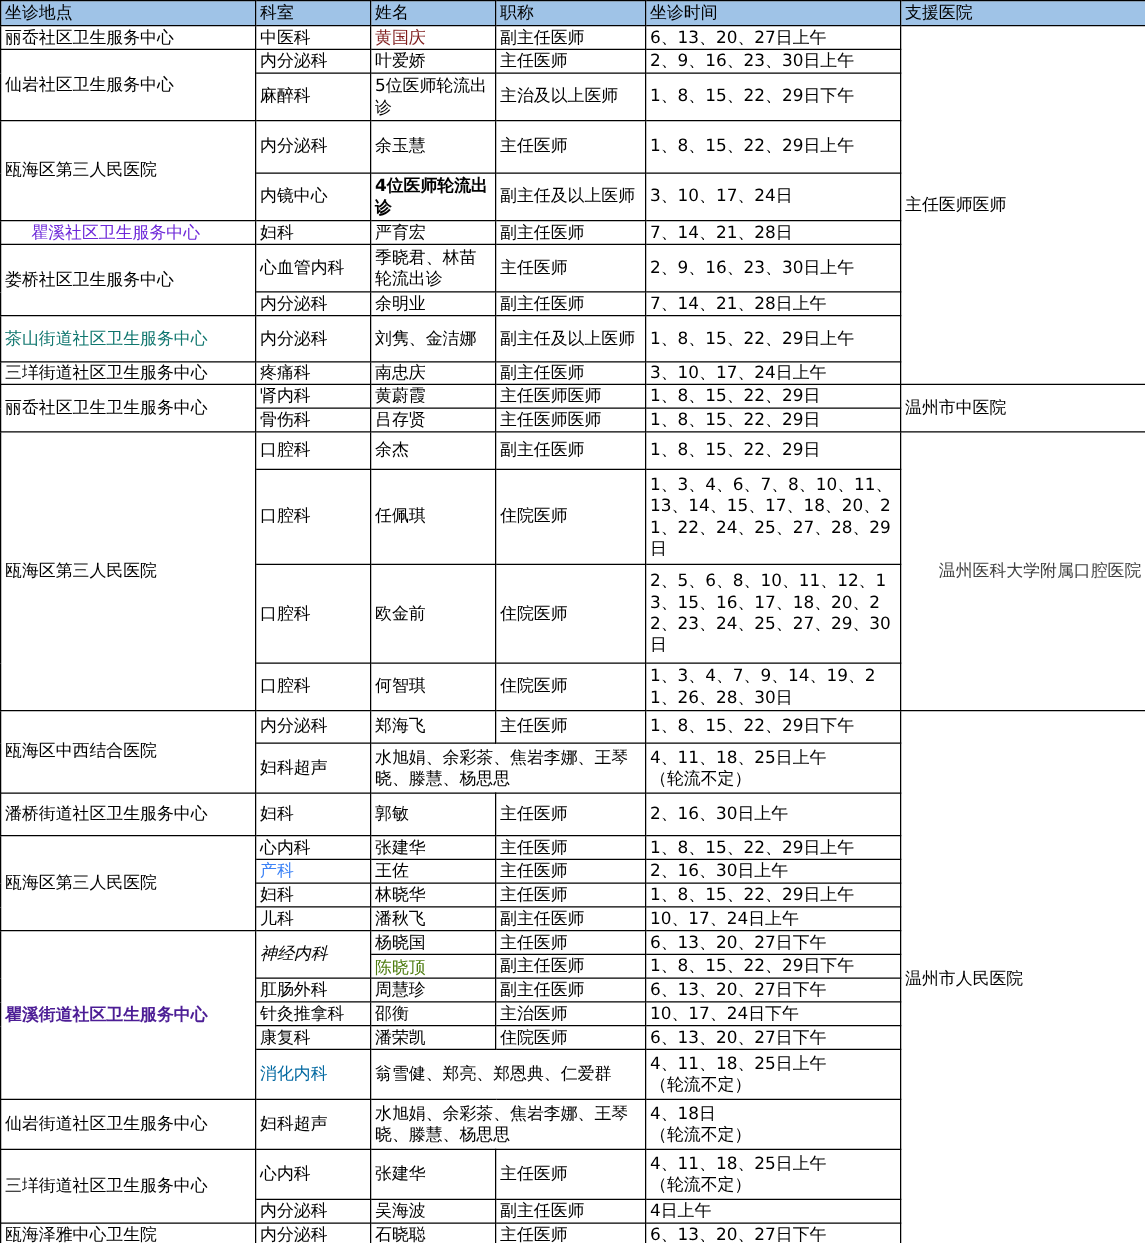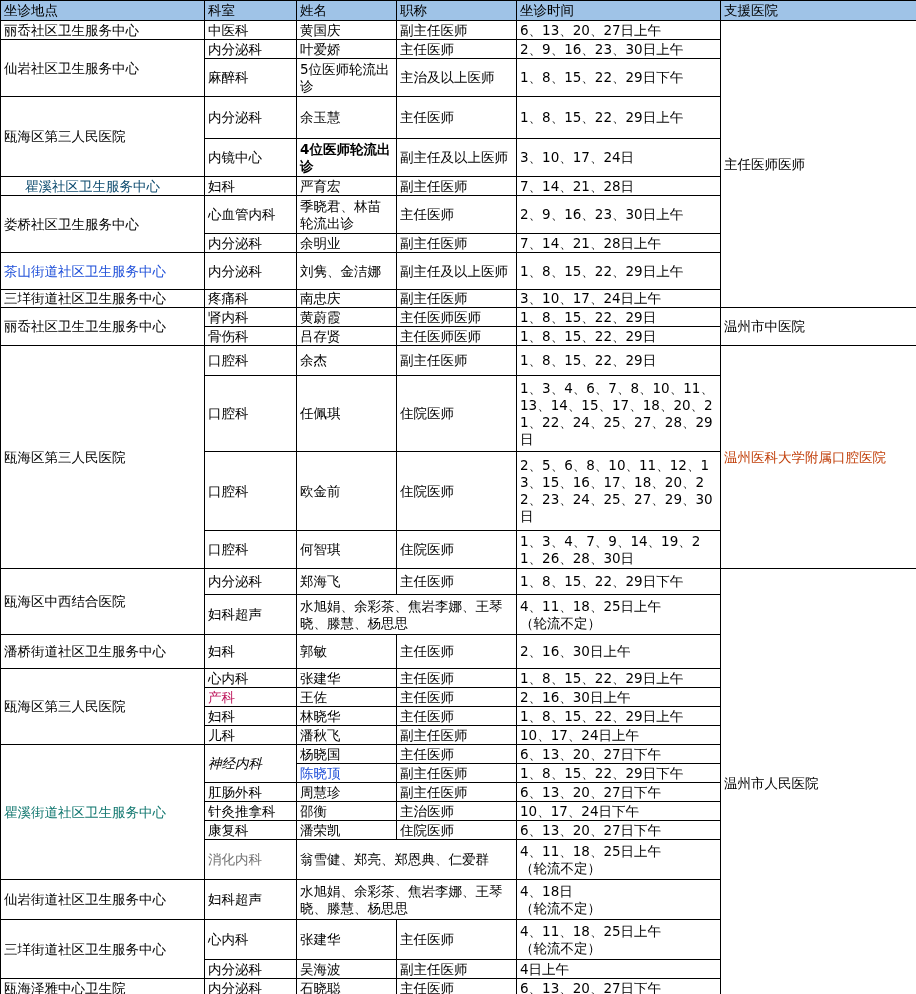--- a/index.html
+++ b/index.html
@@ -53,21 +53,21 @@
         <th style="background: rgb(159, 195, 231); color: rgb(0, 0, 0); border-color: rgb(0, 0, 0);">姓名</th>
         <th style="background: rgb(159, 195, 231); color: rgb(0, 0, 0); border-color: rgb(0, 0, 0);">职称</th>
         <th style="background: rgb(159, 195, 231); color: rgb(0, 0, 0); border-color: rgb(0, 0, 0);">坐诊时间</th>
         <th style="background: rgb(159, 195, 231); color: rgb(0, 0, 0); border-color: rgb(0, 0, 0);">支援医院</th>
       </tr>
   </thead>
   <tbody>
       <tr style="height: 19px;">
         <td style="border-color: rgb(0, 0, 0); color: rgb(0, 0, 0);">丽岙社区卫生服务中心</td>
         <td style="border-color: rgb(0, 0, 0); color: rgb(0, 0, 0);">中医科</td>
-        <td style="border-color: rgb(0, 0, 0); color: #000000;">黄国庆</td>
+        <td style="border-color: rgb(0, 0, 0); color: #7f1d1d;">黄国庆</td>
         <td style="border-color: rgb(0, 0, 0); color: rgb(0, 0, 0);">副主任医师</td>
         <td style="border-color: rgb(0, 0, 0); color: rgb(0, 0, 0);">6、13、20、27日上午</td>
         <td rowspan="10" style="border-color: rgb(0, 0, 0); color: rgb(0, 0, 0);">主任医师医师</td>
       </tr>
       <tr style="height: 19px;">
         <td rowspan="2" style="border-color: rgb(0, 0, 0); color: rgb(0, 0, 0);">仙岩社区卫生服务中心</td>
         <td style="border-color: rgb(0, 0, 0); color: rgb(0, 0, 0);">内分泌科</td>
         <td style="border-color: rgb(0, 0, 0); color: rgb(0, 0, 0);">叶爱娇</td>
         <td style="border-color: rgb(0, 0, 0); color: rgb(0, 0, 0);">主任医师</td>
         <td style="border-color: rgb(0, 0, 0); color: rgb(0, 0, 0);">2、9、16、23、30日上午</td>
@@ -85,41 +85,41 @@
         <td style="border-color: rgb(0, 0, 0); color: rgb(0, 0, 0);">主任医师</td>
         <td style="border-color: rgb(0, 0, 0); color: rgb(0, 0, 0);">1、8、15、22、29日上午</td>
       </tr>
       <tr style="height: 38px;">
         <td style="border-color: rgb(0, 0, 0); color: rgb(0, 0, 0);">内镜中心</td>
         <td style="border-color: rgb(0, 0, 0); color: rgb(0, 0, 0); font-weight: bold;">4位医师轮流出诊</td>
         <td style="border-color: rgb(0, 0, 0); color: rgb(0, 0, 0);">副主任及以上医师</td>
         <td style="border-color: rgb(0, 0, 0); color: rgb(0, 0, 0);">3、10、17、24日</td>
       </tr>
       <tr style="height: 19px;">
-        <td style="border-color: rgb(0, 0, 0); color: #0c4a6e; padding-left: 24px;">瞿溪社区卫生服务中心</td>
+        <td style="border-color: rgb(0, 0, 0); color: #6d28d9; padding-left: 24px;">瞿溪社区卫生服务中心</td>
         <td style="border-color: rgb(0, 0, 0); color: rgb(0, 0, 0);">妇科</td>
         <td style="border-color: rgb(0, 0, 0); color: rgb(0, 0, 0);">严育宏</td>
         <td style="border-color: rgb(0, 0, 0); color: rgb(0, 0, 0);">副主任医师</td>
         <td style="border-color: rgb(0, 0, 0); color: rgb(0, 0, 0);">7、14、21、28日</td>
       </tr>
       <tr style="height: 38px;">
         <td rowspan="2" style="border-color: rgb(0, 0, 0); color: rgb(0, 0, 0);">娄桥社区卫生服务中心</td>
         <td style="border-color: rgb(0, 0, 0); color: rgb(0, 0, 0);">心血管内科</td>
         <td style="border-color: rgb(0, 0, 0); color: rgb(0, 0, 0);">季晓君、林苗轮流出诊</td>
         <td style="border-color: rgb(0, 0, 0); color: rgb(0, 0, 0);">主任医师</td>
         <td style="border-color: rgb(0, 0, 0); color: rgb(0, 0, 0);">2、9、16、23、30日上午</td>
       </tr>
       <tr style="height: 19px;">
         <td style="border-color: rgb(0, 0, 0); color: rgb(0, 0, 0);">内分泌科</td>
         <td style="border-color: rgb(0, 0, 0); color: rgb(0, 0, 0);">余明业</td>
         <td style="border-color: rgb(0, 0, 0); color: rgb(0, 0, 0);">副主任医师</td>
         <td style="border-color: rgb(0, 0, 0); color: rgb(0, 0, 0);">7、14、21、28日上午</td>
       </tr>
       <tr style="height: 37px;">
-        <td style="border-color: rgb(0, 0, 0); color: #1d4ed8; margin-left: 24px;">茶山街道社区卫生服务中心</td>
+        <td style="border-color: rgb(0, 0, 0); color: #0f766e; margin-left: 24px;">茶山街道社区卫生服务中心</td>
         <td style="border-color: rgb(0, 0, 0); color: rgb(0, 0, 0);">内分泌科</td>
         <td style="border-color: rgb(0, 0, 0); color: rgb(0, 0, 0);">刘隽、金洁娜</td>
         <td style="border-color: rgb(0, 0, 0); color: rgb(0, 0, 0);">副主任及以上医师</td>
         <td style="border-color: rgb(0, 0, 0); color: rgb(0, 0, 0);">1、8、15、22、29日上午</td>
       </tr>
       <tr style="height: 18px;">
         <td style="border-color: rgb(0, 0, 0); color: rgb(0, 0, 0);">三垟街道社区卫生服务中心</td>
         <td style="border-color: rgb(0, 0, 0); color: rgb(0, 0, 0);">疼痛科</td>
         <td style="border-color: rgb(0, 0, 0); color: rgb(0, 0, 0);">南忠庆</td>
         <td style="border-color: rgb(0, 0, 0); color: rgb(0, 0, 0);">副主任医师</td>
@@ -138,21 +138,21 @@
         <td style="border-color: rgb(0, 0, 0); color: rgb(0, 0, 0);">吕存贤</td>
         <td style="border-color: rgb(0, 0, 0); color: rgb(0, 0, 0);">主任医师医师</td>
         <td style="border-color: rgb(0, 0, 0); color: rgb(0, 0, 0);">1、8、15、22、29日</td>
       </tr>
       <tr style="height: 30px;">
         <td rowspan="4" style="border-color: rgb(0, 0, 0); color: rgb(0, 0, 0);">瓯海区第三人民医院</td>
         <td style="border-color: rgb(0, 0, 0); color: rgb(0, 0, 0);">口腔科</td>
         <td style="border-color: rgb(0, 0, 0); color: rgb(0, 0, 0);">余杰</td>
         <td style="border-color: rgb(0, 0, 0); color: rgb(0, 0, 0);">副主任医师</td>
         <td style="border-color: rgb(0, 0, 0); color: rgb(0, 0, 0);">1、8、15、22、29日</td>
-        <td rowspan="4" style="border-color: rgb(0, 0, 0); color: #c2410c;">温州医科大学附属口腔医院</td>
+        <td rowspan="4" style="border-color: rgb(0, 0, 0); color: #404040; text-align: right;">温州医科大学附属口腔医院</td>
       </tr>
       <tr style="height: 76px;">
         <td style="border-color: rgb(0, 0, 0); color: rgb(0, 0, 0);">口腔科</td>
         <td style="border-color: rgb(0, 0, 0); color: rgb(0, 0, 0);">任佩琪</td>
         <td style="border-color: rgb(0, 0, 0); color: rgb(0, 0, 0);">住院医师</td>
         <td style="border-color: rgb(0, 0, 0); color: rgb(0, 0, 0);">1、3、4、6、7、8、10、11、13、14、15、17、18、20、21、22、24、25、27、28、29日</td>
       </tr>
       <tr style="height: 79px;">
         <td style="border-color: rgb(0, 0, 0); color: rgb(0, 0, 0);">口腔科</td>
         <td style="border-color: rgb(0, 0, 0); color: rgb(0, 0, 0);">欧金前</td>
@@ -187,46 +187,46 @@
         <td style="border-color: rgb(0, 0, 0); color: rgb(0, 0, 0);">2、16、30日上午</td>
       </tr>
       <tr style="height: 19px;">
         <td rowspan="4" style="border-color: rgb(0, 0, 0); color: rgb(0, 0, 0);">瓯海区第三人民医院</td>
         <td style="border-color: rgb(0, 0, 0); color: rgb(0, 0, 0);">心内科</td>
         <td style="border-color: rgb(0, 0, 0); color: rgb(0, 0, 0);">张建华</td>
         <td style="border-color: rgb(0, 0, 0); color: rgb(0, 0, 0);">主任医师</td>
         <td style="border-color: rgb(0, 0, 0); color: rgb(0, 0, 0);">1、8、15、22、29日上午</td>
       </tr>
       <tr style="height: 19px;">
-        <td style="border-color: rgb(0, 0, 0); color: #be185d;">产科</td>
+        <td style="border-color: rgb(0, 0, 0); color: #3b82f6;">产科</td>
         <td style="border-color: rgb(0, 0, 0); color: rgb(0, 0, 0);">王佐</td>
         <td style="border-color: rgb(0, 0, 0); color: rgb(0, 0, 0);">主任医师</td>
         <td style="border-color: rgb(0, 0, 0); color: rgb(0, 0, 0);">2、16、30日上午</td>
       </tr>
       <tr style="height: 19px;">
         <td style="border-color: rgb(0, 0, 0); color: rgb(0, 0, 0);">妇科</td>
         <td style="border-color: rgb(0, 0, 0); color: rgb(0, 0, 0);">林晓华</td>
         <td style="border-color: rgb(0, 0, 0); color: rgb(0, 0, 0);">主任医师</td>
         <td style="border-color: rgb(0, 0, 0); color: rgb(0, 0, 0);">1、8、15、22、29日上午</td>
       </tr>
       <tr style="height: 19px;">
         <td style="border-color: rgb(0, 0, 0); color: rgb(0, 0, 0);">儿科</td>
         <td style="border-color: rgb(0, 0, 0); color: rgb(0, 0, 0);">潘秋飞</td>
         <td style="border-color: rgb(0, 0, 0); color: rgb(0, 0, 0);">副主任医师</td>
         <td style="border-color: rgb(0, 0, 0); color: rgb(0, 0, 0);">10、17、24日上午</td>
       </tr>
       <tr style="height: 19px;">
-        <td rowspan="6" style="border-color: rgb(0, 0, 0); color: #0f766e;">瞿溪街道社区卫生服务中心</td>
+        <td rowspan="6" style="border-color: rgb(0, 0, 0); color: #4c1d95; font-weight: bold;">瞿溪街道社区卫生服务中心</td>
         <td rowspan="2" style="border-color: rgb(0, 0, 0); color: rgb(0, 0, 0); font-style: italic;">神经内科</td>
         <td style="border-color: rgb(0, 0, 0); color: rgb(0, 0, 0);">杨晓国</td>
         <td style="border-color: rgb(0, 0, 0); color: rgb(0, 0, 0);">主任医师</td>
         <td style="border-color: rgb(0, 0, 0); color: rgb(0, 0, 0);">6、13、20、27日下午</td>
       </tr>
       <tr style="height: 19px;">
-        <td style="border-color: rgb(0, 0, 0); color: #1d4ed8; font-family: Liberation Serif, serif;">陈晓顶</td>
+        <td style="border-color: rgb(0, 0, 0); color: #4d7c0f; font-family: Liberation Serif, serif;">陈晓顶</td>
         <td style="border-color: rgb(0, 0, 0); color: rgb(0, 0, 0);">副主任医师</td>
         <td style="border-color: rgb(0, 0, 0); color: rgb(0, 0, 0);">1、8、15、22、29日下午</td>
       </tr>
       <tr style="height: 19px;">
         <td style="border-color: rgb(0, 0, 0); color: rgb(0, 0, 0);">肛肠外科</td>
         <td style="border-color: rgb(0, 0, 0); color: rgb(0, 0, 0);">周慧珍</td>
         <td style="border-color: rgb(0, 0, 0); color: rgb(0, 0, 0);">副主任医师</td>
         <td style="border-color: rgb(0, 0, 0); color: rgb(0, 0, 0);">6、13、20、27日下午</td>
       </tr>
       <tr style="height: 19px;">
@@ -235,21 +235,21 @@
         <td style="border-color: rgb(0, 0, 0); color: rgb(0, 0, 0); margin-left: 24px;">主治医师</td>
         <td style="border-color: rgb(0, 0, 0); color: rgb(0, 0, 0);">10、17、24日下午</td>
       </tr>
       <tr style="height: 19px;">
         <td style="border-color: rgb(0, 0, 0); color: rgb(0, 0, 0);">康复科</td>
         <td style="border-color: rgb(0, 0, 0); color: rgb(0, 0, 0);">潘荣凯</td>
         <td style="border-color: rgb(0, 0, 0); color: rgb(0, 0, 0);">住院医师</td>
         <td style="border-color: rgb(0, 0, 0); color: rgb(0, 0, 0);">6、13、20、27日下午</td>
       </tr>
       <tr style="height: 40px;">
-        <td style="border-color: rgb(0, 0, 0); color: #737373; margin-left: 11px;">消化内科</td>
+        <td style="border-color: rgb(0, 0, 0); color: #0369a1; margin-left: 11px;">消化内科</td>
         <td colspan="2" style="border-color: rgb(0, 0, 0); color: rgb(0, 0, 0);">翁雪健、郑亮、郑恩典、仁爱群</td>
         <td style="border-color: rgb(0, 0, 0); color: rgb(0, 0, 0);">4、11、18、25日上午
 （轮流不定）</td>
       </tr>
       <tr style="height: 40px;">
         <td style="border-color: rgb(0, 0, 0); color: rgb(0, 0, 0);">仙岩街道社区卫生服务中心</td>
         <td style="border-color: rgb(0, 0, 0); color: rgb(0, 0, 0);">妇科超声</td>
         <td colspan="2" style="border-color: rgb(0, 0, 0); color: rgb(0, 0, 0);">水旭娟、余彩茶、焦岩李娜、王琴晓、滕慧、杨思思</td>
         <td style="border-color: rgb(0, 0, 0); color: rgb(0, 0, 0);">4、18日
 （轮流不定）</td>

